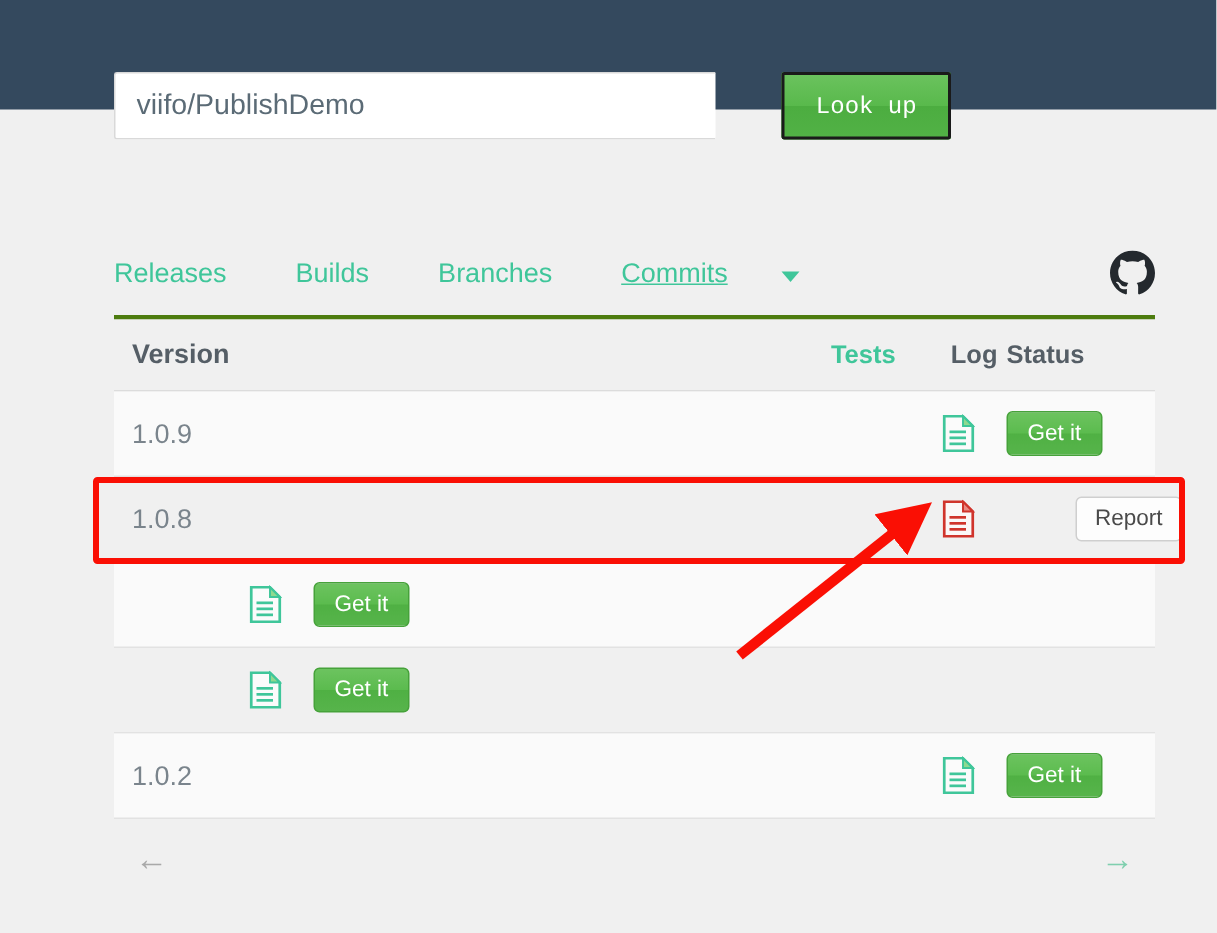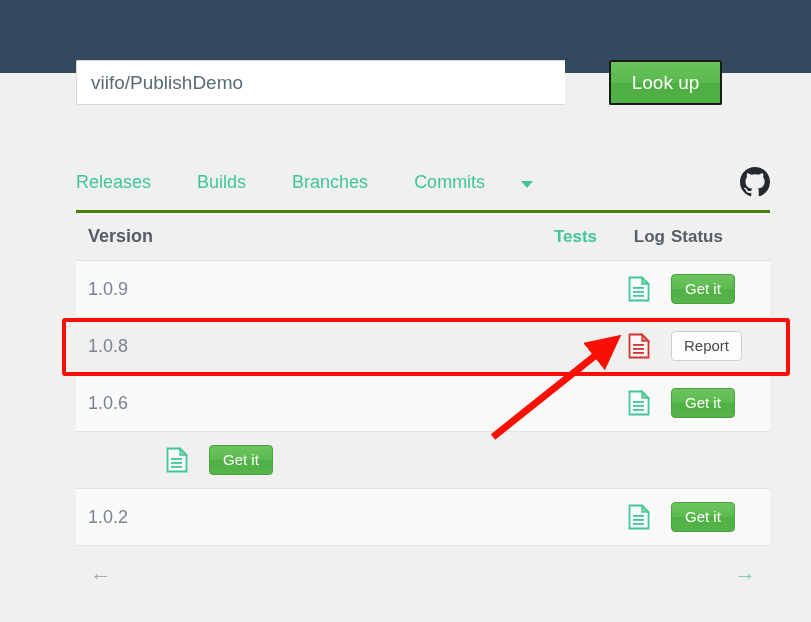--- a/index.html
+++ b/index.html
@@ -18,23 +18,23 @@
     position: absolute;
     top: 0; left: 0;
     width: 811px;
     height: 73px;
     background: #34495e;
   }
 
   
   .search-row {
     position: absolute;
-    top: 60px;
+    top: 48px;
     left: 76px;
-    width: 646px;
+    width: 558px;
     height: 45px;
     display: flex;
     align-items: stretch;
     z-index: 5;
     gap: 44px;
   }
   .search-input {
     flex: 1 1 auto;
     height: 45px;
     border: 1px solid #d9d9d9;
@@ -48,22 +48,22 @@
     border-radius: 2px 0 0 2px;
   }
   .lookup-btn {
     width: 113px;
     height: 45px;
     border: none;
     outline: 2px solid #1a1a1a;
     outline-offset: -2px;
     background: linear-gradient(to bottom, #6cc35f 0%, #59b94c 50%, #4cad40 51%, #52b246 100%);
     color: #ffffff;
-    font-family: Liberation Sans, sans-serif;
-    font-size: 19px;
+    font-family: Liberation Mono, monospace;
+    font-size: 16px;
     cursor: pointer;
     border-radius: 2px;
     box-shadow: inset 0 0 0 1px #46a23a;
   }
 
   
   .content {
     position: absolute;
     top: 155px;
     left: 76px;
@@ -78,21 +78,21 @@
     position: relative;
     gap: 12px;
   }
   .nav-item {
     font-size: 18px;
     color: #3fc69a;
     margin-right: 34px;
     cursor: pointer;
     white-space: nowrap;
   }
-  .nav-item:nth-child(4) { margin-right: 24px; }
+  .nav-item:nth-child(4) { margin-right: 24px; text-decoration: underline; }
   .caret {
     width: 0; height: 0;
     border-left: 6px solid transparent;
     border-right: 6px solid transparent;
     border-top: 7px solid #3fc69a;
     cursor: pointer;
     margin-top: 4px;
   }
   .gh-icon {
     position: absolute;
@@ -155,20 +155,21 @@
   .btn-report {
     display: inline-block;
     padding: 6px 12px;
     font-size: 15px;
     color: #4a4a4a;
     background: #fdfdfd;
     border: 1px solid #cfcfcf;
     border-radius: 4px;
     cursor: pointer;
     line-height: 1.1;
+    margin-left: 46px;
   }
 
   
   .pager {
     width: 694px;
     height: 54px;
     display: flex;
     align-items: center;
     justify-content: space-between;
     padding: 0 14px;
@@ -269,21 +270,20 @@
             <rect x="5" y="19" width="11" height="1.8" fill="#d0342c"></rect>
           </svg>
         </span>
       </div>
       <div class="c-status">
         <span class="btn-report">Report</span>
       </div>
     </div>
 
     <div class="trow row-odd">
-      <div class="c-version">1.0.6</div>
       <div class="c-tests"></div>
       <div class="c-log">
         <span class="doc-icon">
           <svg viewBox="0 0 22 26" width="22" height="26">
             <path d="M1.5 1.5 H14 L20.5 8 V24.5 H1.5 Z" fill="#fbfbfb" stroke="#3fc69a" stroke-width="1.8"></path>
             <path d="M14 1.5 L20.5 8 H14 Z" fill="#8fd98f" stroke="#3fc69a" stroke-width="1.3"></path>
             <rect x="5" y="11" width="11" height="1.8" fill="#3fc69a"></rect>
             <rect x="5" y="15" width="11" height="1.8" fill="#3fc69a"></rect>
             <rect x="5" y="19" width="11" height="1.8" fill="#3fc69a"></rect>
           </svg>

